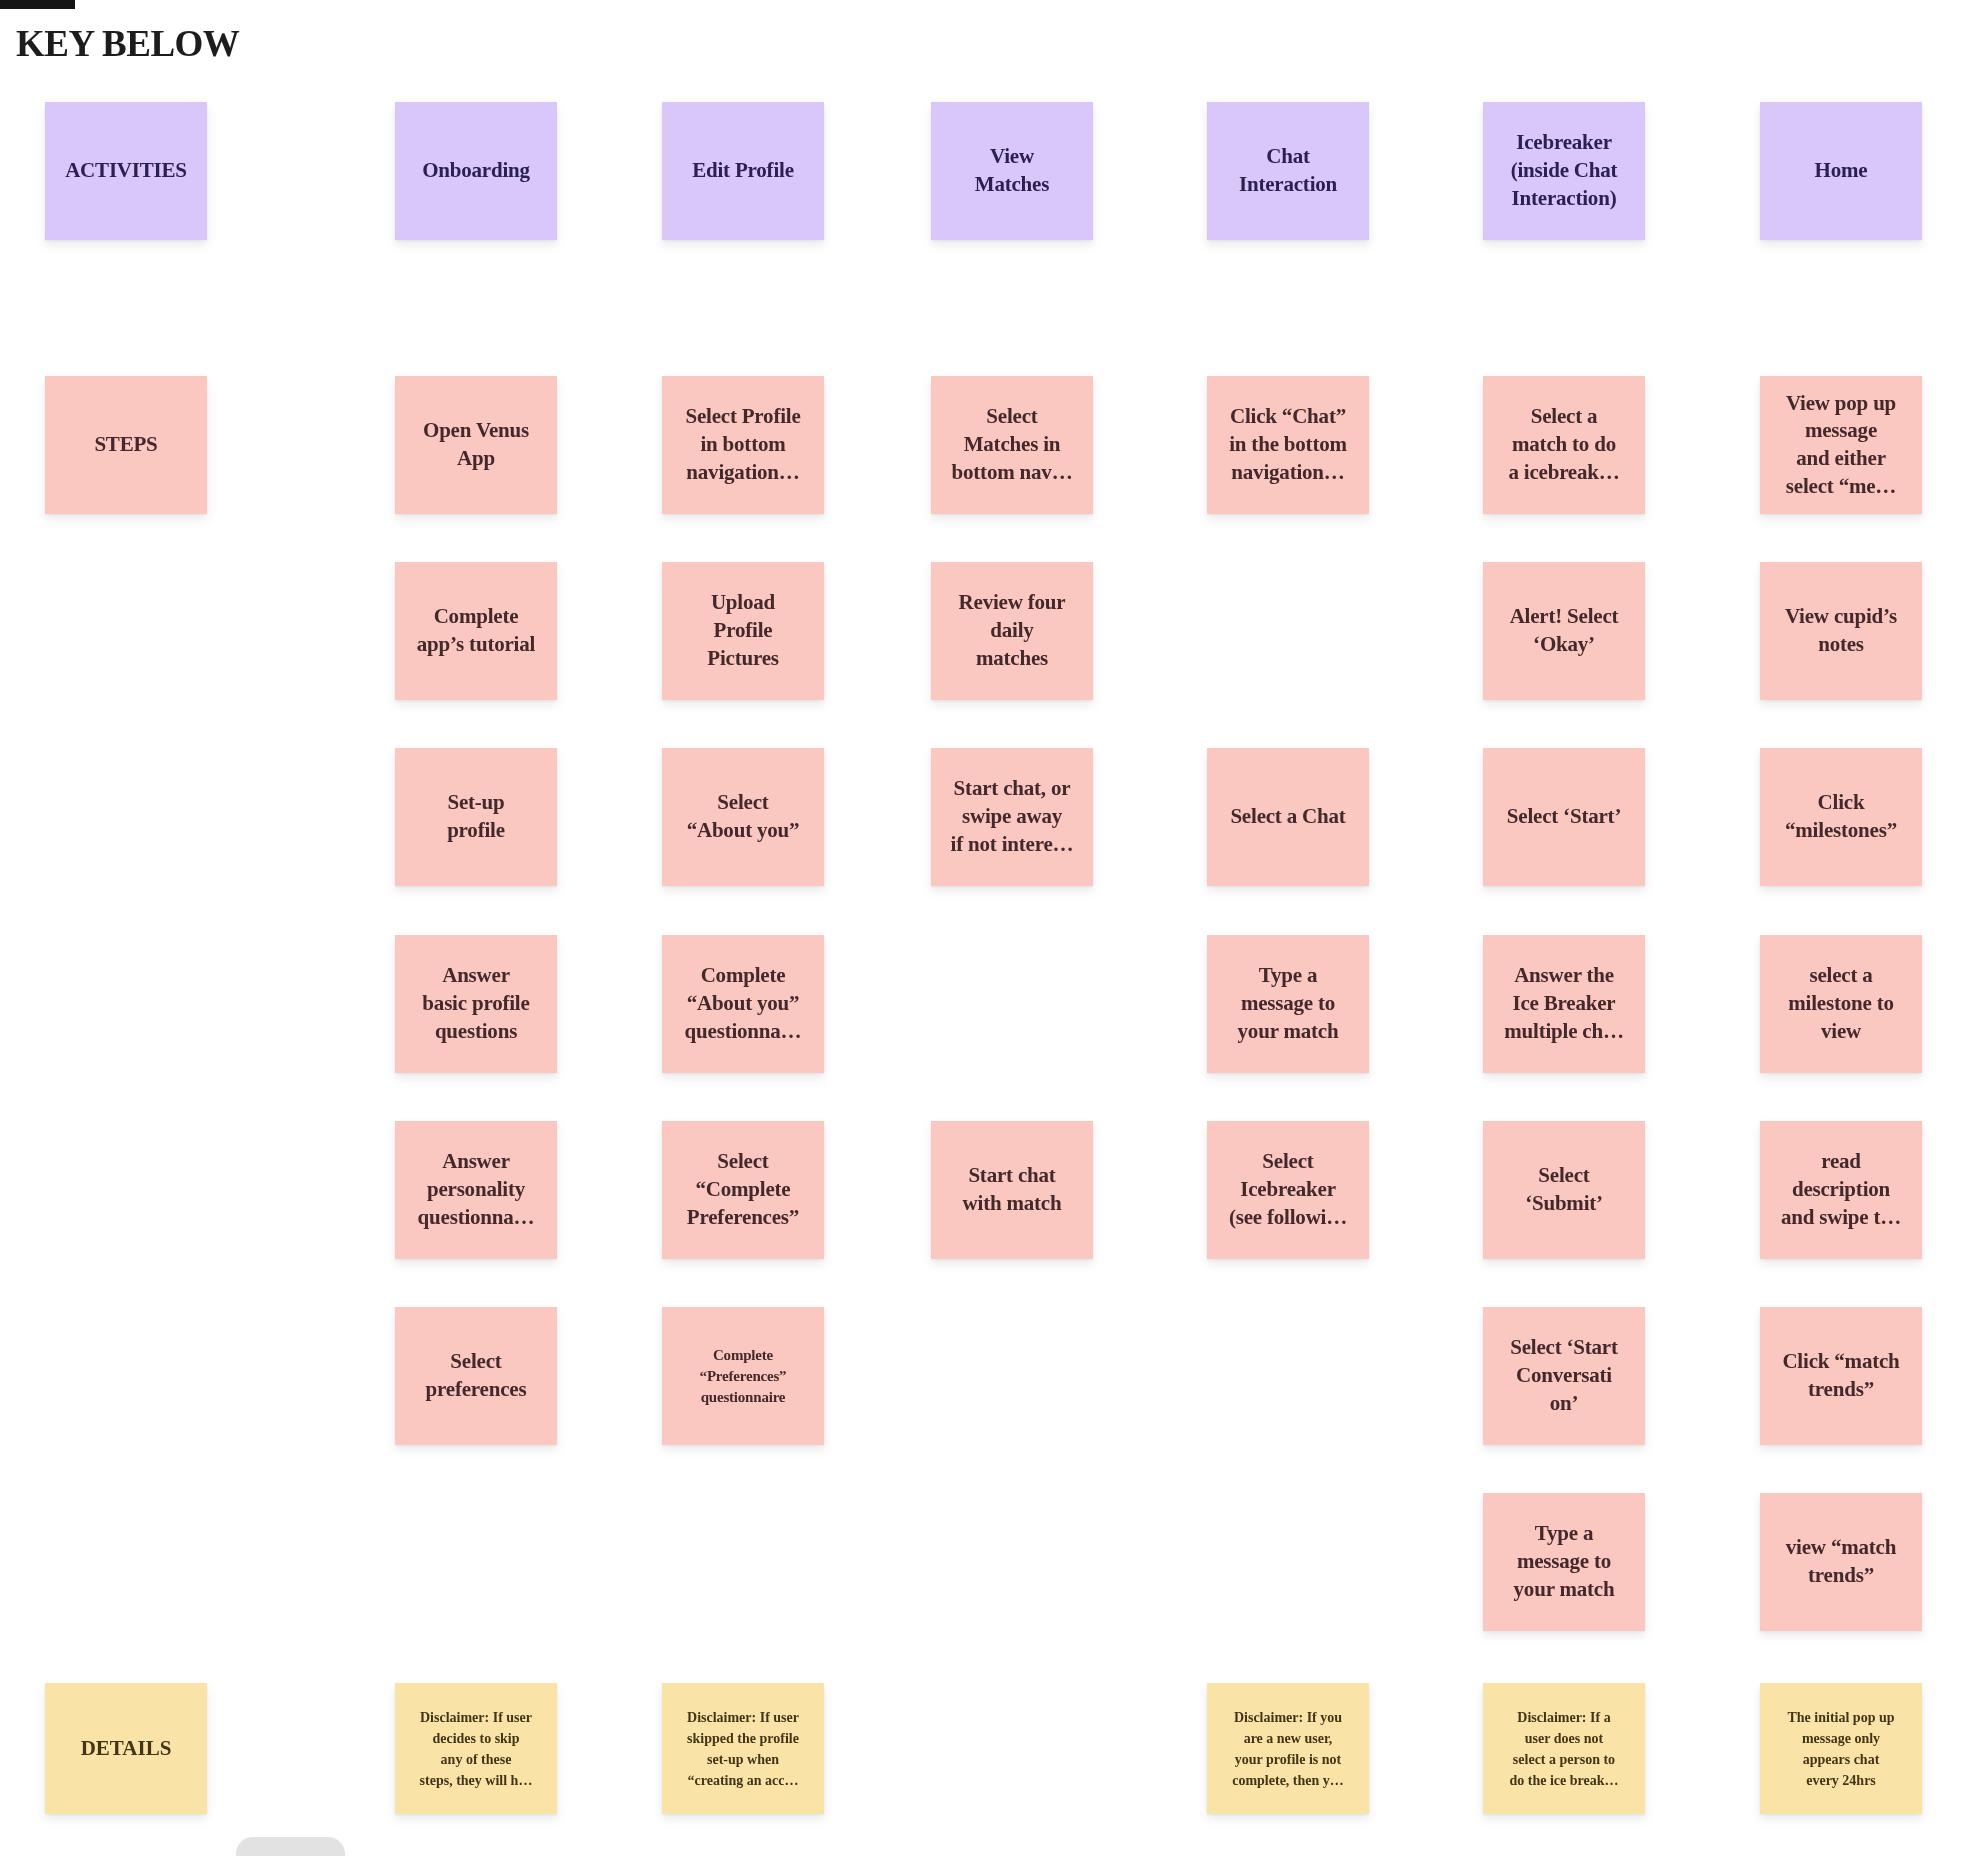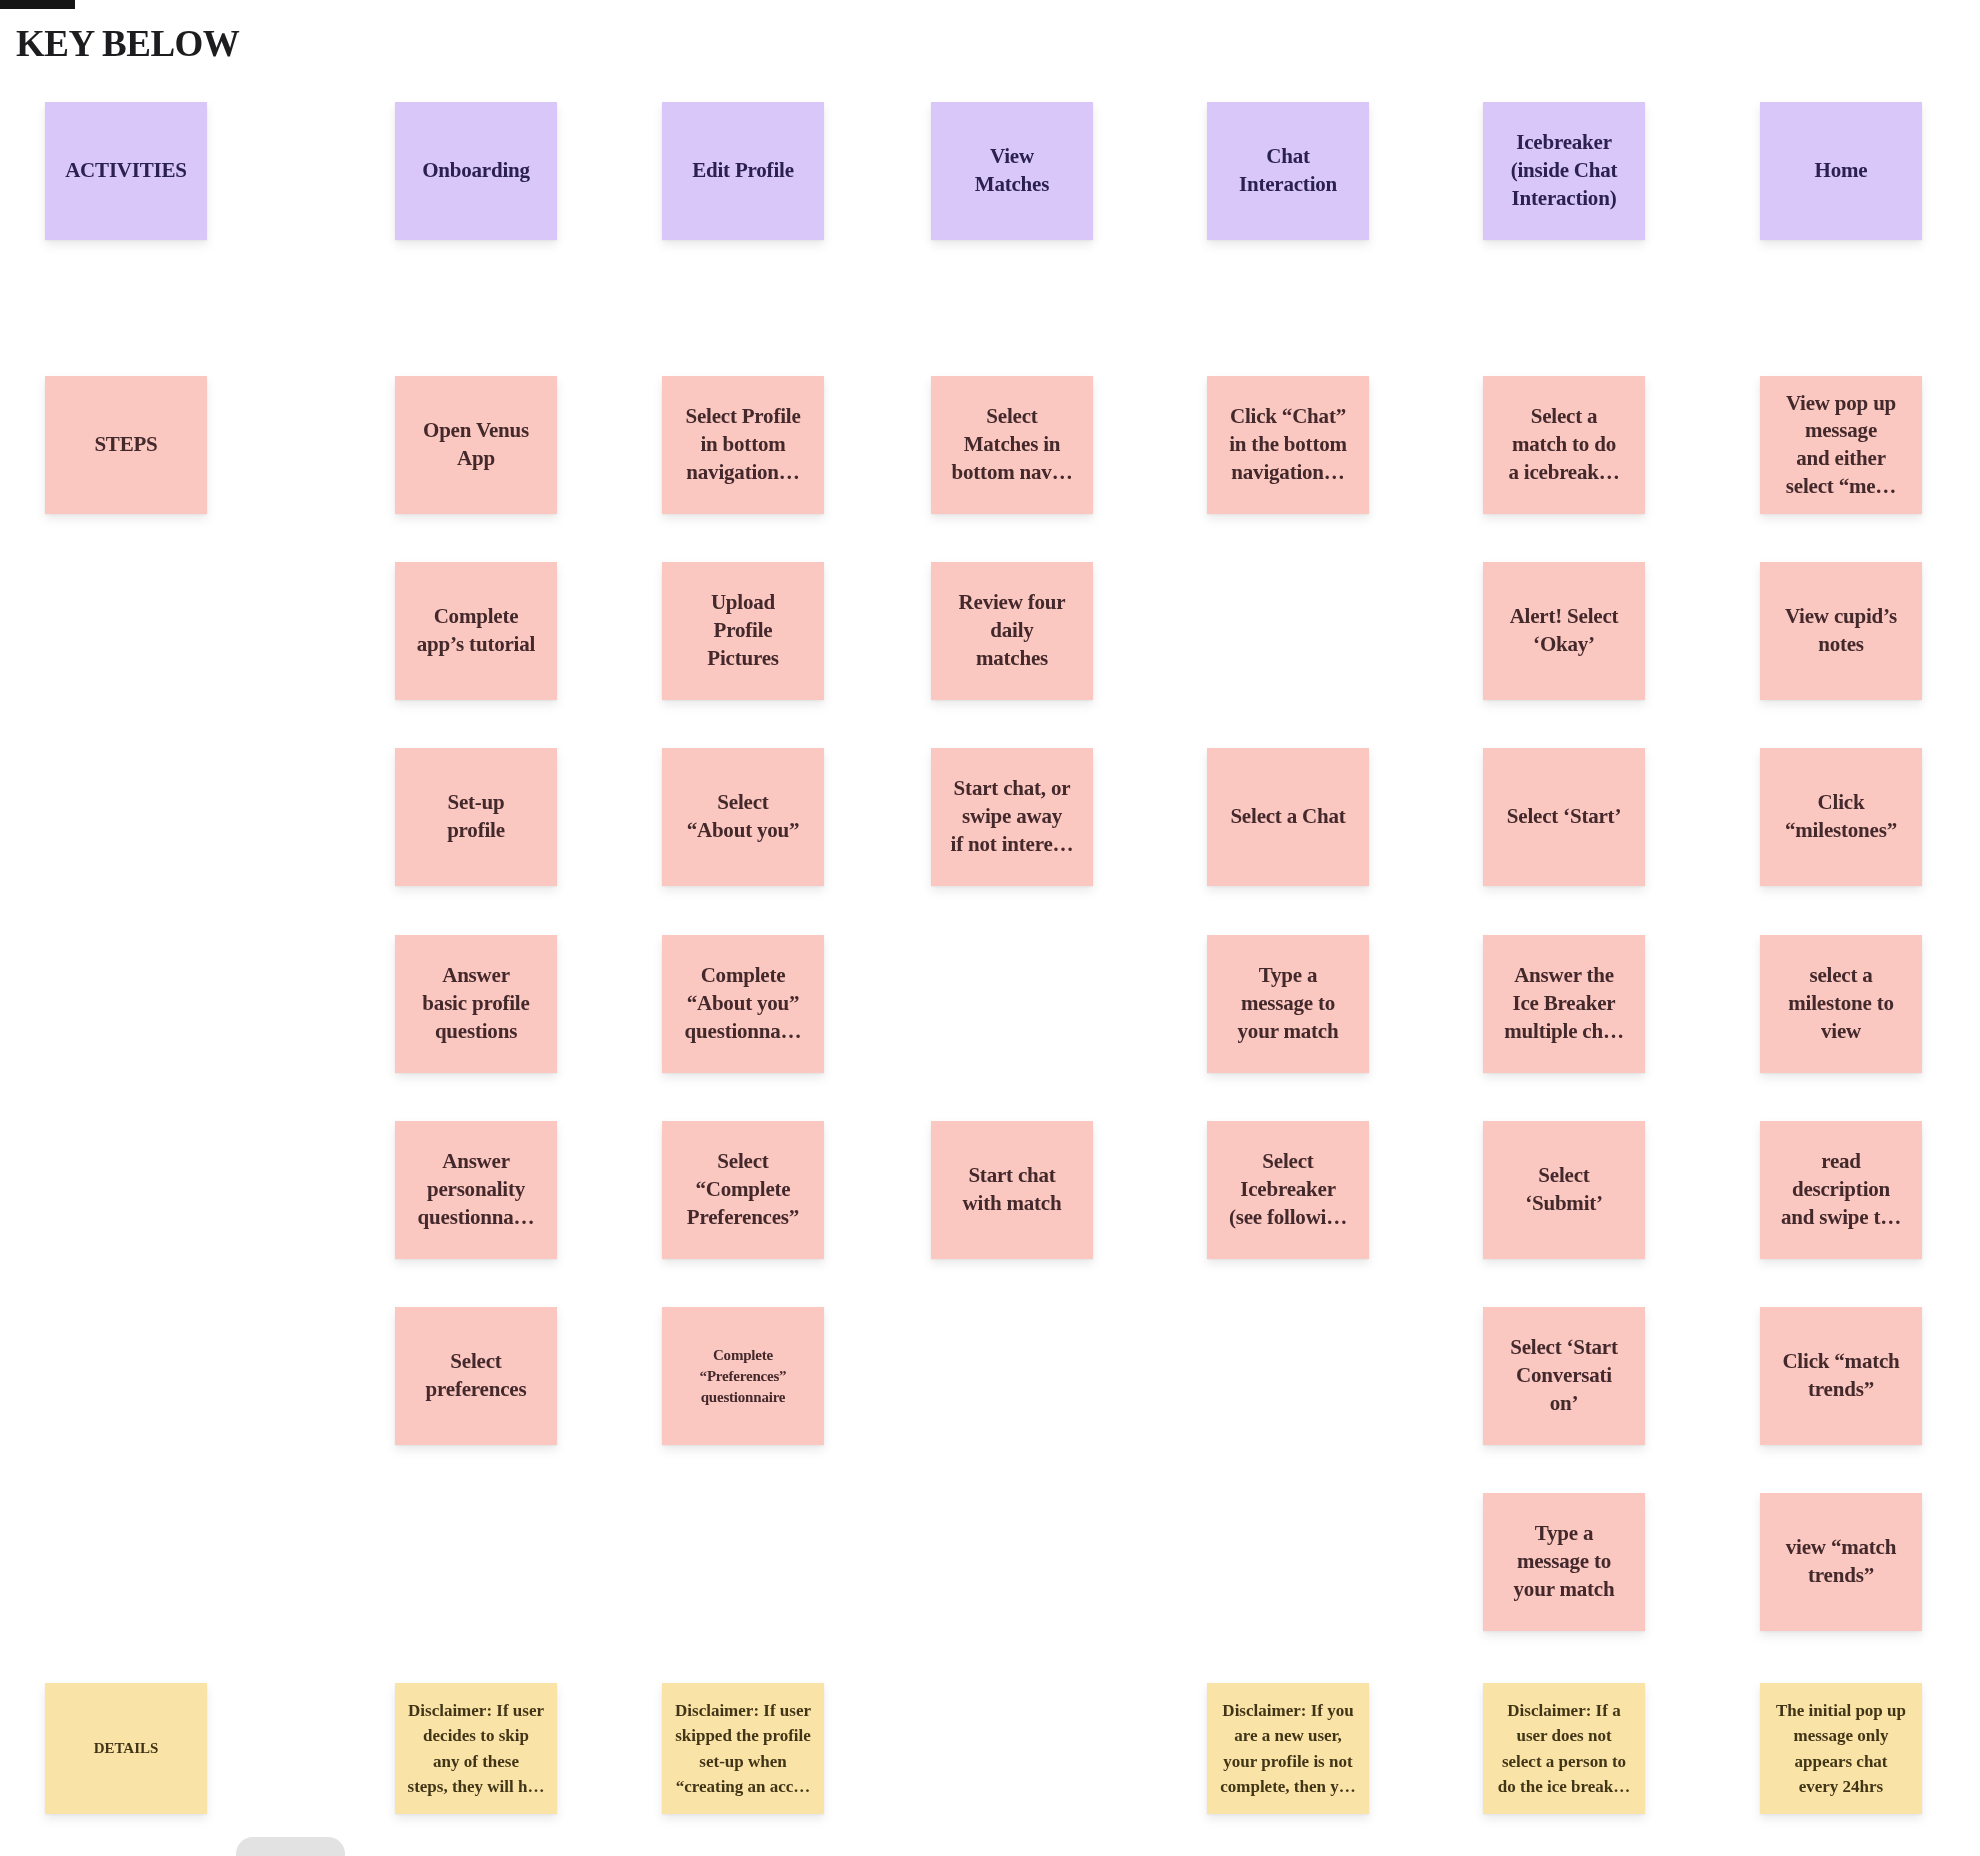--- a/index.html
+++ b/index.html
@@ -24,23 +24,23 @@
     text-align:center;
     font-weight:700;
     font-size:21px; line-height:1.32;
     letter-spacing:-0.2px;
     white-space:pre-line;
     box-shadow:0 5px 9px rgba(90,90,90,0.13), 0 1px 2px rgba(0,0,0,0.05);
   }
   .activity { background:var(--activity-bg,#d8c7f8); color:var(--activity-text,#2b2150); }
   .step     { background:var(--step-bg,#fbc7c1);     color:var(--step-text,#43292b); }
   .detail   { background:var(--detail-bg,#fae3a7);   color:var(--detail-text,#413518);
-              font-size:17px; line-height:1.5; height:131px; letter-spacing:0; }
+              font-size:14px; line-height:1.5; height:131px; letter-spacing:0; }
   .sm  { font-size:15px; line-height:1.4; }
-  .md  { font-size:15px; }
+  .md  { font-size:21px; }
 
   
   .c0{left:45px}.c1{left:395px}.c2{left:662px}.c3{left:931px}.c4{left:1207px}.c5{left:1483px}.c6{left:1760px}
   
   .r0{top:102px}.r1{top:376px}.r2{top:562px}.r3{top:748px}.r4{top:935px}
   .r5{top:1121px}.r6{top:1307px}.r7{top:1493px}.r8{top:1683px}
 
   #top-bar-fragment {
     position:absolute; left:0; top:0; width:75px; height:9px; background:#151515;
   }

